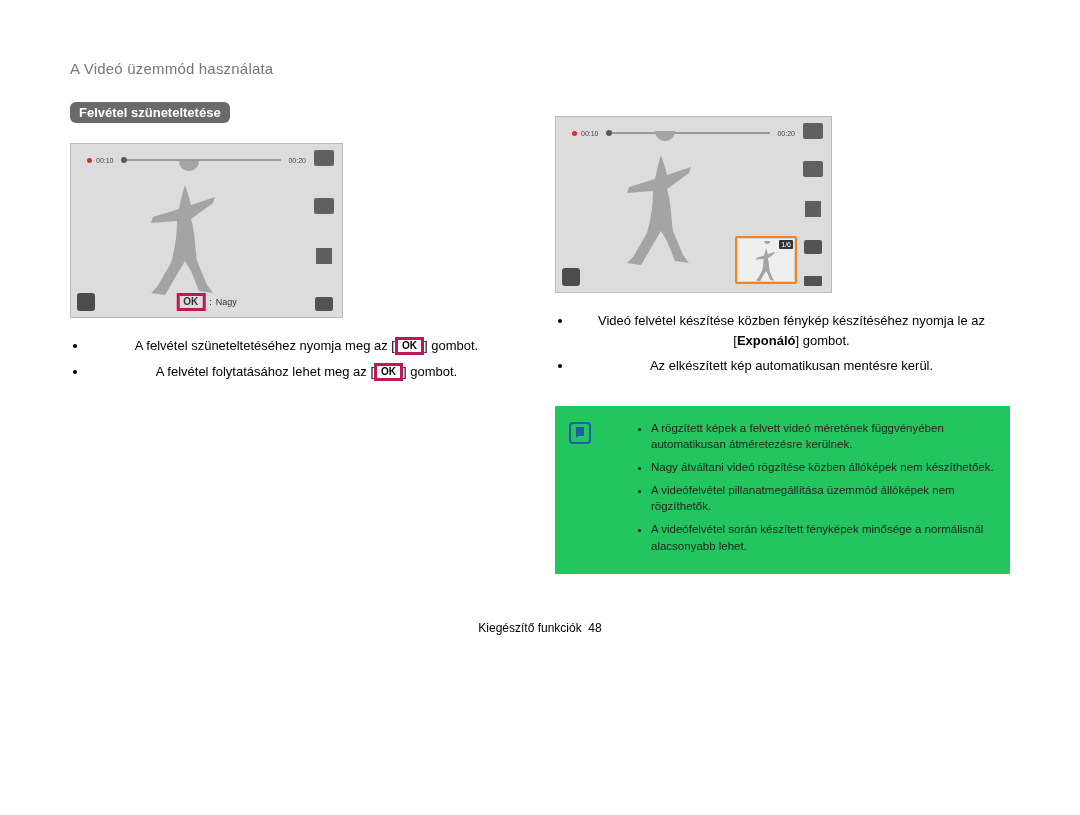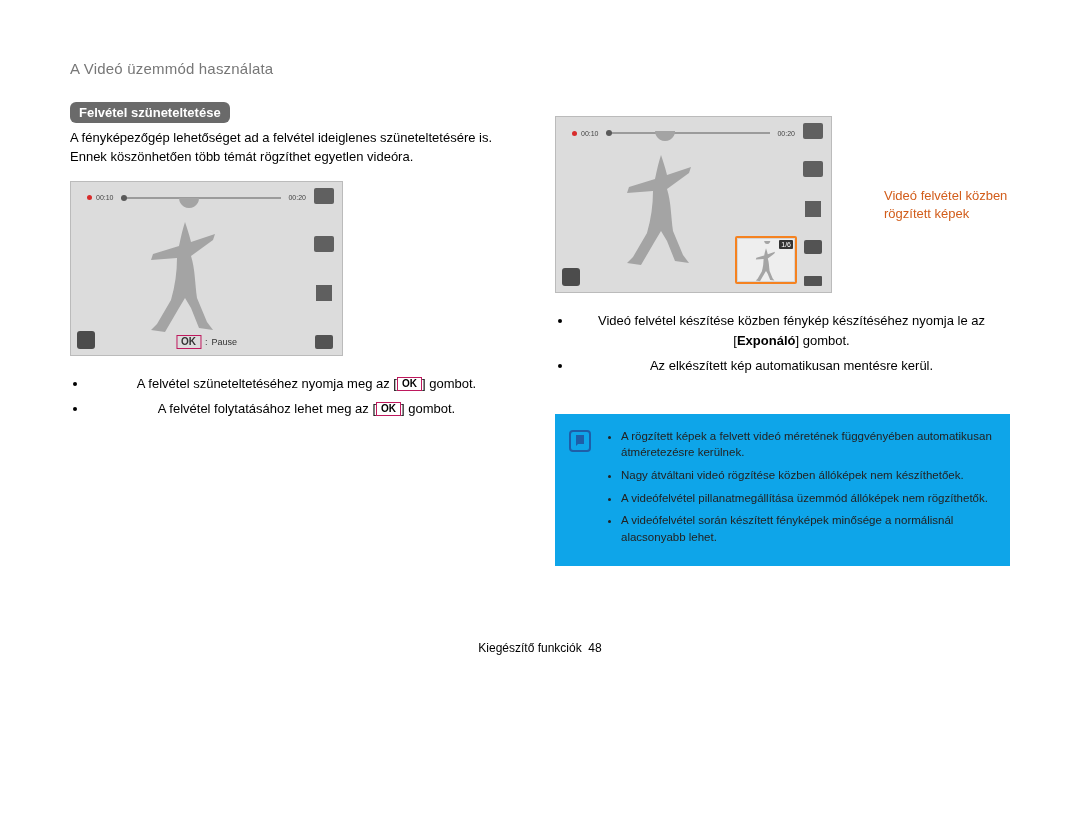--- a/index.html
+++ b/index.html
@@ -49,21 +49,21 @@
     margin: 10px 0 0 0;
     padding-left: 18px;
   }
   ul.bullets li {
     margin-bottom: 6px;
     line-height: 1.5;
     text-align: center;
   }
   .ok-box {
     display: inline-block;
-    border: 1px solid #be185d;
+    border: 3px solid #be185d;
     padding: 0 4px;
     font-size: 10px;
     line-height: 12px;
     vertical-align: 1px;
     font-weight: bold;
   }
   
   .lcd-wrap {
     display: flex;
     align-items: center;
@@ -184,23 +184,23 @@
     line-height: 1.35;
     max-width: 170px;
   }
   .callout-line {
     flex: 0 0 28px;
     height: 0;
     align-self: center;
   }
   
   .note-box {
-    background: #0ea5e9;
-    margin-top: 38px;
-    padding: 14px 14px 14px 50px;
+    background: #22c55e;
+    margin-top: 30px;
+    padding: 14px 14px 14px 80px;
     position: relative;
     font-size: 11.5px;
     line-height: 1.45;
     color: #222;
   }
   .note-icon {
     position: absolute;
     left: 14px; top: 16px;
     width: 22px; height: 22px;
     border-radius: 4px;
@@ -208,39 +208,38 @@
     color: #1e5ea8;
     box-sizing: border-box;
     display: flex; align-items:center; justify-content:center;
   }
   .note-icon svg { display:block; }
   .note-box ul { margin: 0; padding-left: 16px; }
   .note-box li { margin-bottom: 6px; }
   
   .footer {
     position: absolute;
-    bottom: 16px;
+    bottom: 36px;
     left: 0; right: 0;
     text-align: center;
     font-size: 12px;
     color: #000;
   }
 </style>
 </head>
 <body>
 
 <div class="page">
 
   <div class="page-title">A Videó üzemmód használata</div>
 
   <div class="columns">
 
     <div class="col">
       <div class="section-label">Felvétel szüneteltetése</div>
-      <div class="para">A fényképezőgép lehetőséget ad a felvétel ideiglenes szüneteltetésére is. Ennek köszönhetően több témát rögzíthet egyetlen videóra.</div>
 
       <div class="lcd-wrap">
         <div class="lcd lcd-a">
           <div class="progress-bar">
             <span class="rec-dot"></span>
             <span>00:10</span>
             <span class="bar"></span>
             <span>00:20</span>
           </div>
 
@@ -256,21 +255,21 @@
 
           <div class="skater">
             <svg width="120" height="140" viewBox="0 0 120 140">
               <path fill="#a4a4a4" d="M64 10 a10 10 0 1 1 0.1 0 Z  M60 24 C58 30 56 38 54 48 L28 56 L26 62 L52 60 C52 74 50 88 46 102 L32 126 L26 132 L40 134 L54 110 L60 100 L66 110 L74 130 L88 132 L82 124 L72 100 C70 86 70 70 66 58 L88 42 L90 36 L66 44 C64 36 62 30 60 24 Z"></path>
             </svg>
           </div>
 
           <div class="ok-pause">
             <span class="ok-box">OK</span>
             <span>:</span>
-            <span>Pause</span>
+            <span>Nagy</span>
           </div>
         </div>
       </div>
 
       <ul class="bullets">
         <li>
           <span>A felvétel szüneteltetéséhez nyomja meg az </span>[<span class="ok-box">OK</span>]<span> gombot.</span>
         </li>
         <li>
           <span>A felvétel folytatásához lehet meg az </span>[<span class="ok-box">OK</span>]<span> gombot.</span>
@@ -311,21 +310,20 @@
             <svg width="120" height="140" viewBox="0 0 120 140">
               <path fill="#a4a4a4" d="M64 10 a10 10 0 1 1 0.1 0 Z  M60 24 C58 30 56 38 54 48 L28 56 L26 62 L52 60 C52 74 50 88 46 102 L32 126 L26 132 L40 134 L54 110 L60 100 L66 110 L74 130 L88 132 L82 124 L72 100 C70 86 70 70 66 58 L88 42 L90 36 L66 44 C64 36 62 30 60 24 Z"></path>
             </svg>
           </div>
         </div>
 
         <svg class="callout-line" width="30" height="2">
           <line x1="0" y1="1" x2="30" y2="1" stroke="#f58220" stroke-width="1.5"></line>
         </svg>
 
-        <div class="callout-text">Videó felvétel közben rögzített képek</div>
       </div>
 
       <ul class="bullets">
         <li>
           <span>Videó felvétel készítése közben fénykép készítéséhez nyomja le az [</span><b>Exponáló</b><span>] gombot.</span>
         </li>
         <li>Az elkészített kép automatikusan mentésre kerül.</li>
       </ul>
 
       <div class="note-box">

